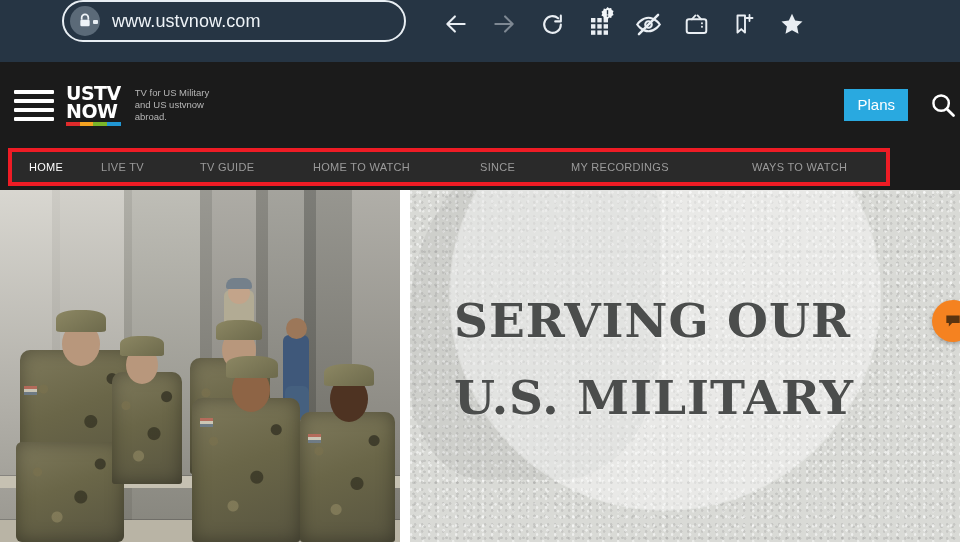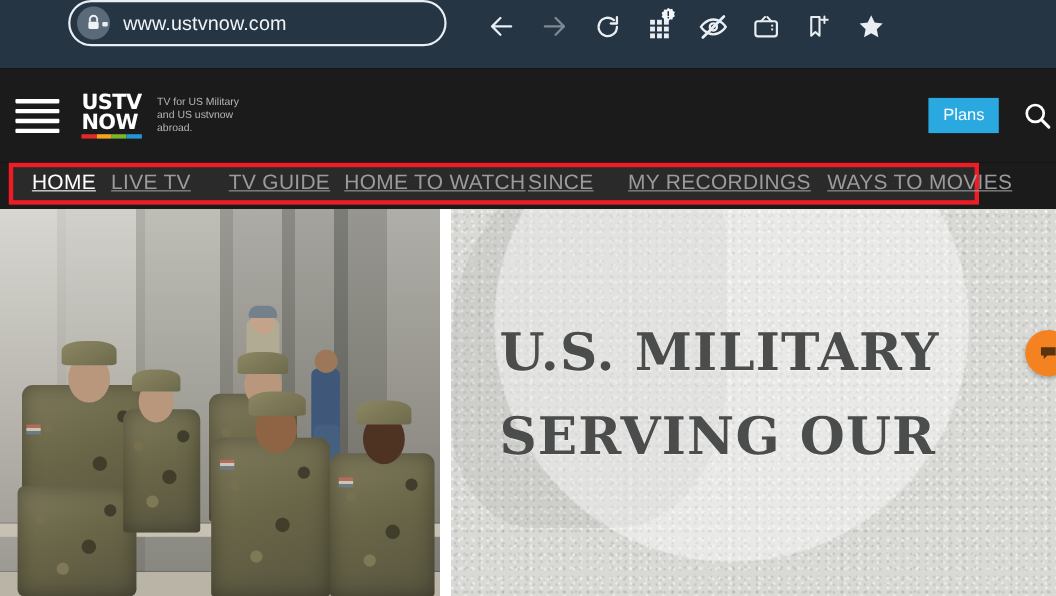--- a/index.html
+++ b/index.html
@@ -58,21 +58,21 @@
     background: #1b1b1b;
     display: flex; align-items: center;
   }
   .hamburger {
     margin-left: 10px; width: 48px; height: 40px;
     display: flex; flex-direction: column; justify-content: center; gap: 5px;
     padding: 0 4px;
   }
   .hamburger span { display: block; height: 4px; background: #fff; border-radius: 1px; }
 
-  .logo-block { margin-left: 16px; display: flex; align-items: center; }
+  .logo-block { margin-left: 8px; display: flex; align-items: center; }
   .logo-mark { display: flex; flex-direction: column; align-items: stretch; }
   .logo-line {
     color: #fff; font-weight: bold; font-size: 19px; line-height: 18px;
     letter-spacing: -0.5px; font-family: "DejaVu Sans", sans-serif;
   }
   .logo-bar { display: flex; height: 4px; margin-top: 2px; }
   .logo-bar i { flex: 1 1 0; display: block; }
 
   .tagline {
     margin-left: 14px; color: #b6b6b6; font-size: 9.5px; line-height: 12px;
@@ -97,24 +97,23 @@
     position: absolute; left: 0; top: 148px; width: 960px; height: 42px;
     background: #1b1b1b;
   }
   .navbar {
     position: absolute; left: 8px; top: 0; width: 882px; height: 38px;
     background: #2a2a2a;
     border: 4px solid #ee1c25;
     display: flex; align-items: center;
   }
   .nav-item {
-    color: #9b9b9b; font-size: 19px; letter-spacing: .3px;
+    color: #9b9b9b; font-size: 11px; letter-spacing: .3px;
     white-space: nowrap; cursor: pointer; padding: 0 1px;
     font-family: "Liberation Sans", sans-serif;
-    text-decoration: underline;
   }
   .nav-item.active { color: #ffffff; }
 
   
   .content {
     position: absolute; left: 0; top: 190px; width: 960px; height: 352px;
     background: #fff;
     display: flex;
   }
   .photo {
@@ -350,25 +349,25 @@
           <path d="M15.4 15.4L21 21" fill="none" stroke="#ffffff" stroke-width="2.4" stroke-linecap="round"></path>
         </svg>
       </div>
     </div>
   </div>
 
   <div class="navwrap">
     <nav class="navbar">
       <span class="nav-item active" style="position:absolute;left:16px">HOME</span>
       <span class="nav-item" style="position:absolute;left:88px">LIVE TV</span>
-      <span class="nav-item" style="position:absolute;left:195px">TV GUIDE</span>
+      <span class="nav-item" style="position:absolute;left:187px">TV GUIDE</span>
       <span class="nav-item" style="position:absolute;left:300px">HOME TO WATCH</span>
       <span class="nav-item" style="position:absolute;left:467px">SINCE</span>
       <span class="nav-item" style="position:absolute;left:558px">MY RECORDINGS</span>
-      <span class="nav-item" style="position:absolute;left:739px">WAYS TO MOVIES</span>
+      <span class="nav-item" style="position:absolute;left:739px">WAYS TO WATCH</span>
     </nav>
   </div>
 
   <div class="content">
 
     <div class="photo">
       <div class="wall"></div>
       <div class="wall-shade"></div>
 
       <div class="step" style="top:286px;height:12px;background:#c6c1b2"></div>
@@ -407,22 +406,22 @@
     </div>
 
     <div class="gap"></div>
 
     <div class="hero">
       <div class="texture"></div>
       <div class="dome2"></div>
       <div class="dome"></div>
 
       <div class="hero-text">
+        <div class="hero-line">SERVING OUR</div>
         <div class="hero-line">U.S. MILITARY</div>
-        <div class="hero-line">SERVING OUR</div>
       </div>
 
       <div class="chat-btn">
         <svg width="20" height="20" viewBox="0 0 24 24">
           <path d="M4 5.5h16v9H11l-4 4v-4H4z" fill="#5a3410"></path>
         </svg>
       </div>
     </div>
 
   </div>

